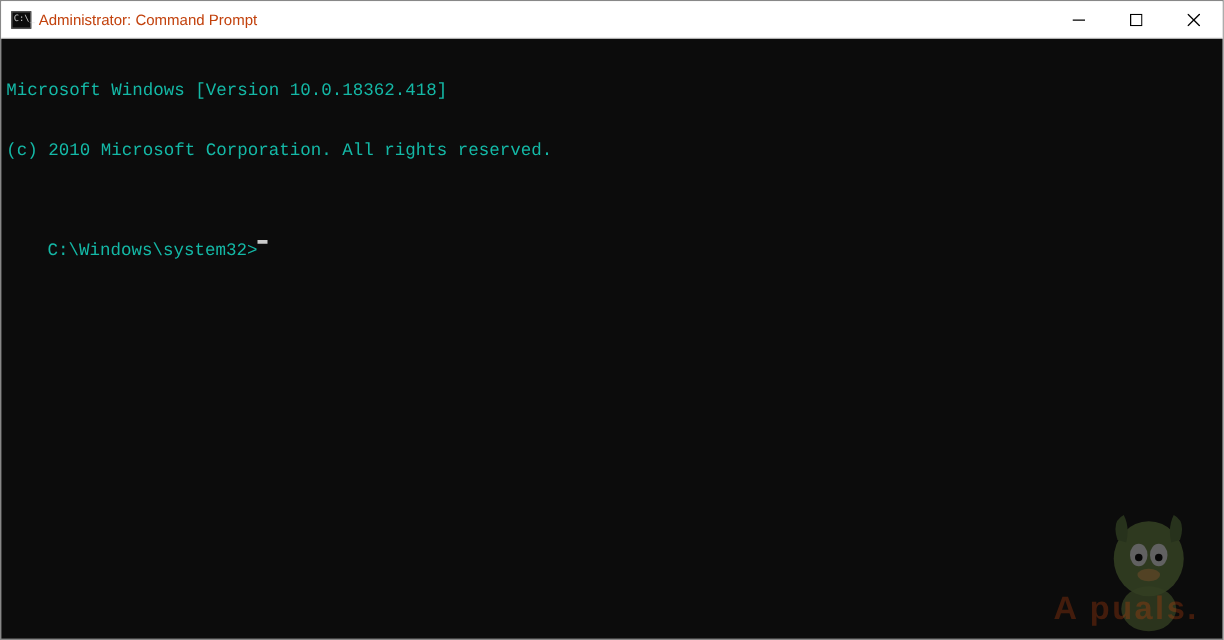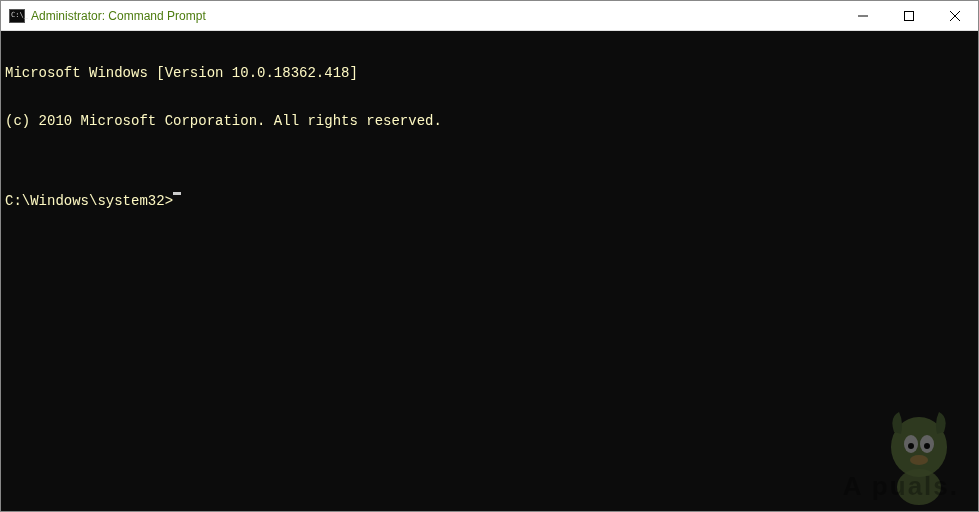--- a/index.html
+++ b/index.html
@@ -49,21 +49,21 @@
       font-family: Consolas, monospace;
       font-size: 7px;
       color: #ccc;
       line-height: 1;
       position: absolute;
       left: 1px;
       top: 2px;
     }
     .title-text {
       font-size: 12px;
-      color: #4d7c0f;
+      color: #c2410c;
     }
     .window-controls {
       display: flex;
       height: 100%;
     }
     .win-btn {
       width: 46px;
       height: 100%;
       display: flex;
       align-items: center;
@@ -73,30 +73,31 @@
       cursor: pointer;
     }
     .win-btn svg { width: 10px; height: 10px; }
     .terminal {
       flex: 1;
       background: #0c0c0c;
       padding: 2px 4px;
       font-family: Consolas, "Courier New", monospace;
       font-size: 14px;
       line-height: 16px;
-      color: #fef9c3;
+      color: #14b8a6;
       overflow: hidden;
       position: relative;
       white-space: pre;
     }
     .term-line {
       display: block;
     }
     .prompt-line {
       display: flex;
+      margin-left: 33px;
     }
     .cursor {
       display: inline-block;
       width: 8px;
       height: 3px;
       background: #cccccc;
       vertical-align: bottom;
       position: relative;
       top: -1px;
       margin-left: 0px;
@@ -108,21 +109,21 @@
       opacity: 0.35;
       pointer-events: none;
     }
     .watermark-text {
       position: absolute;
       bottom: 10px;
       right: 20px;
       font-family: Arial, sans-serif;
       font-size: 26px;
       font-weight: bold;
-      color: #000000;
+      color: #c2410c;
       letter-spacing: 2px;
       opacity: 0.3;
       pointer-events: none;
     }
   </style>
 </head>
 <body>
 
 <div class="window">
   <div class="title-bar">

